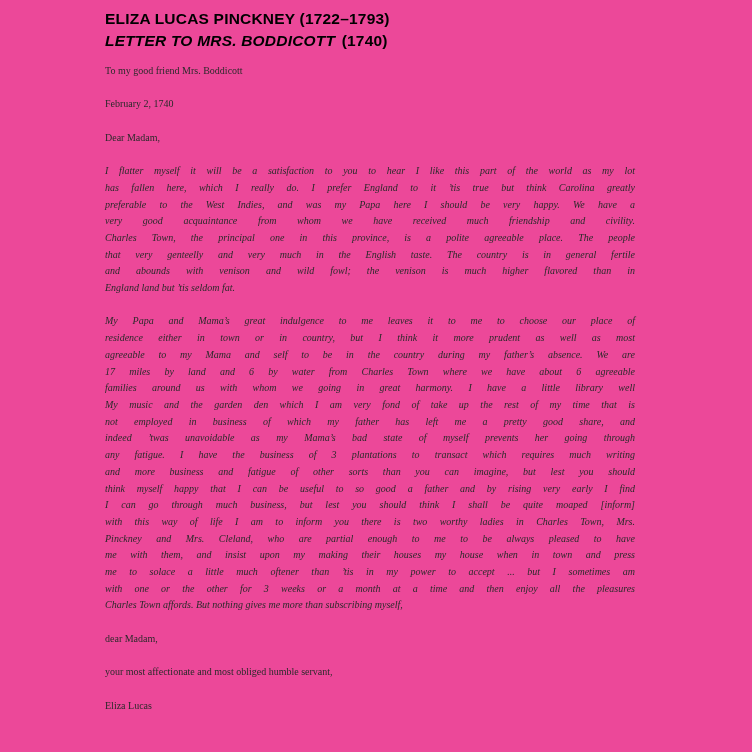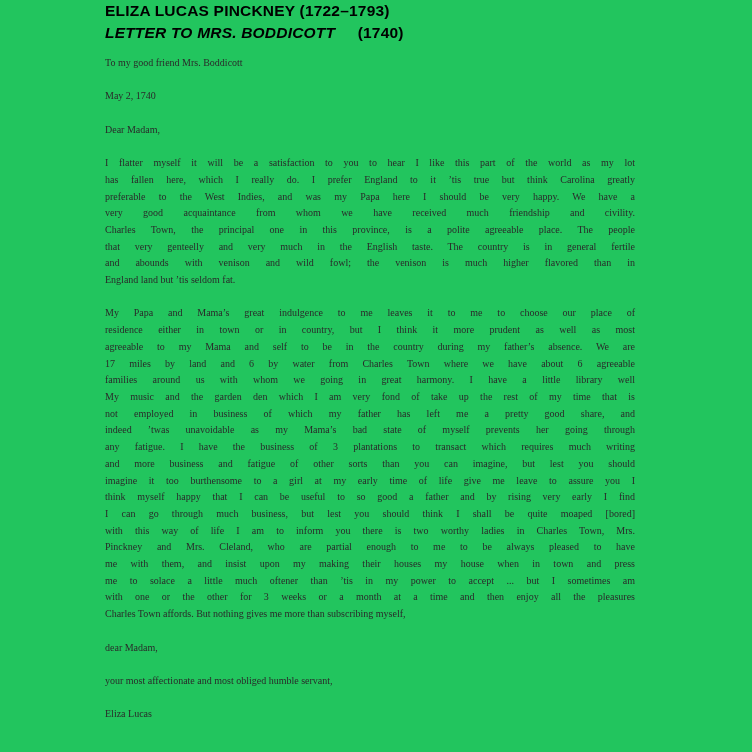--- a/index.html
+++ b/index.html
@@ -4,53 +4,54 @@
 <style>
   html, body {
     margin: 0;
     padding: 0;
     background: #ffffff;
   }
   .page {
     position: relative;
     width: 752px;
     height: 752px;
-    background: #22c55e;
+    background: #ec4899;
     box-sizing: border-box;
-    padding: 0 117px 0 105px;
+    padding: 8px 117px 0 105px;
     overflow: hidden;
     color: #2a2a2a;
     font-family: "Liberation Serif", "DejaVu Serif", serif;
   }
   .doc-header {
     color: #000000;
     font-family: "Liberation Sans", "DejaVu Sans", sans-serif;
     font-weight: bold;
     font-size: 15.5px;
     line-height: 21.5px;
     letter-spacing: 0.2px;
   }
   .h-title-italic {
     font-style: italic;
     text-align: center;
   }
   .h-title-year {
     font-style: normal;
-    margin-left: 18px;
+    margin-left: 2px;
   }
   .letter-body {
     margin-top: 12px;
     font-size: 10px;
     line-height: 16.7px;
   }
   .single {
     margin: 0 0 16.7px 0;
   }
   .para {
     margin: 0 0 16.7px 0;
+    font-style: italic;
   }
   .tline {
     text-align: justify;
     text-align-last: justify;
   }
   .tline:last-child {
     text-align-last: left;
   }
 </style>
 </head>
@@ -63,21 +64,21 @@
     <div class="h-title">
       <span class="h-title-italic">LETTER TO MRS. BODDICOTT</span>
       <span class="h-title-year">(1740)</span>
     </div>
   </header>
 
   <main class="letter-body">
 
     <p class="single">To my good friend Mrs. Boddicott</p>
 
-    <p class="single">May 2, 1740</p>
+    <p class="single">February 2, 1740</p>
 
     <p class="single">Dear Madam,</p>
 
     <div class="para">
         <div class="tline">I flatter myself it will be a satisfaction to you to hear I like this part of the world as my lot</div>
         <div class="tline">has fallen here, which I really do. I prefer England to it ’tis true but think Carolina greatly</div>
         <div class="tline">preferable to the West Indies, and was my Papa here I should be very happy. We have a</div>
         <div class="tline">very good acquaintance from whom we have received much friendship and civility.</div>
         <div class="tline">Charles Town, the principal one in this province, is a polite agreeable place. The people</div>
         <div class="tline">that very genteelly and very much in the English taste. The country is in general fertile</div>
@@ -89,23 +90,22 @@
         <div class="tline">My Papa and Mama’s great indulgence to me leaves it to me to choose our place of</div>
         <div class="tline">residence either in town or in country, but I think it more prudent as well as most</div>
         <div class="tline">agreeable to my Mama and self to be in the country during my father’s absence. We are</div>
         <div class="tline">17 miles by land and 6 by water from Charles Town where we have about 6 agreeable</div>
         <div class="tline">families around us with whom we going in great harmony. I have a little library well</div>
         <div class="tline">My music and the garden den which I am very fond of take up the rest of my time that is</div>
         <div class="tline">not employed in business of which my father has left me a pretty good share, and</div>
         <div class="tline">indeed ’twas unavoidable as my Mama’s bad state of myself prevents her going through</div>
         <div class="tline">any fatigue. I have the business of 3 plantations to transact which requires much writing</div>
         <div class="tline">and more business and fatigue of other sorts than you can imagine, but lest you should</div>
-        <div class="tline">imagine it too burthensome to a girl at my early time of life give me leave to assure you I</div>
         <div class="tline">think myself happy that I can be useful to so good a father and by rising very early I find</div>
-        <div class="tline">I can go through much business, but lest you should think I shall be quite moaped [bored]</div>
+        <div class="tline">I can go through much business, but lest you should think I shall be quite moaped [inform]</div>
         <div class="tline">with this way of life I am to inform you there is two worthy ladies in Charles Town, Mrs.</div>
         <div class="tline">Pinckney and Mrs. Cleland, who are partial enough to me to be always pleased to have</div>
         <div class="tline">me with them, and insist upon my making their houses my house when in town and press</div>
         <div class="tline">me to solace a little much oftener than ’tis in my power to accept ... but I sometimes am</div>
         <div class="tline">with one or the other for 3 weeks or a month at a time and then enjoy all the pleasures</div>
         <div class="tline">Charles Town affords. But nothing gives me more than subscribing myself,</div>
       </div>
 
     <p class="single">dear Madam,</p>
 

